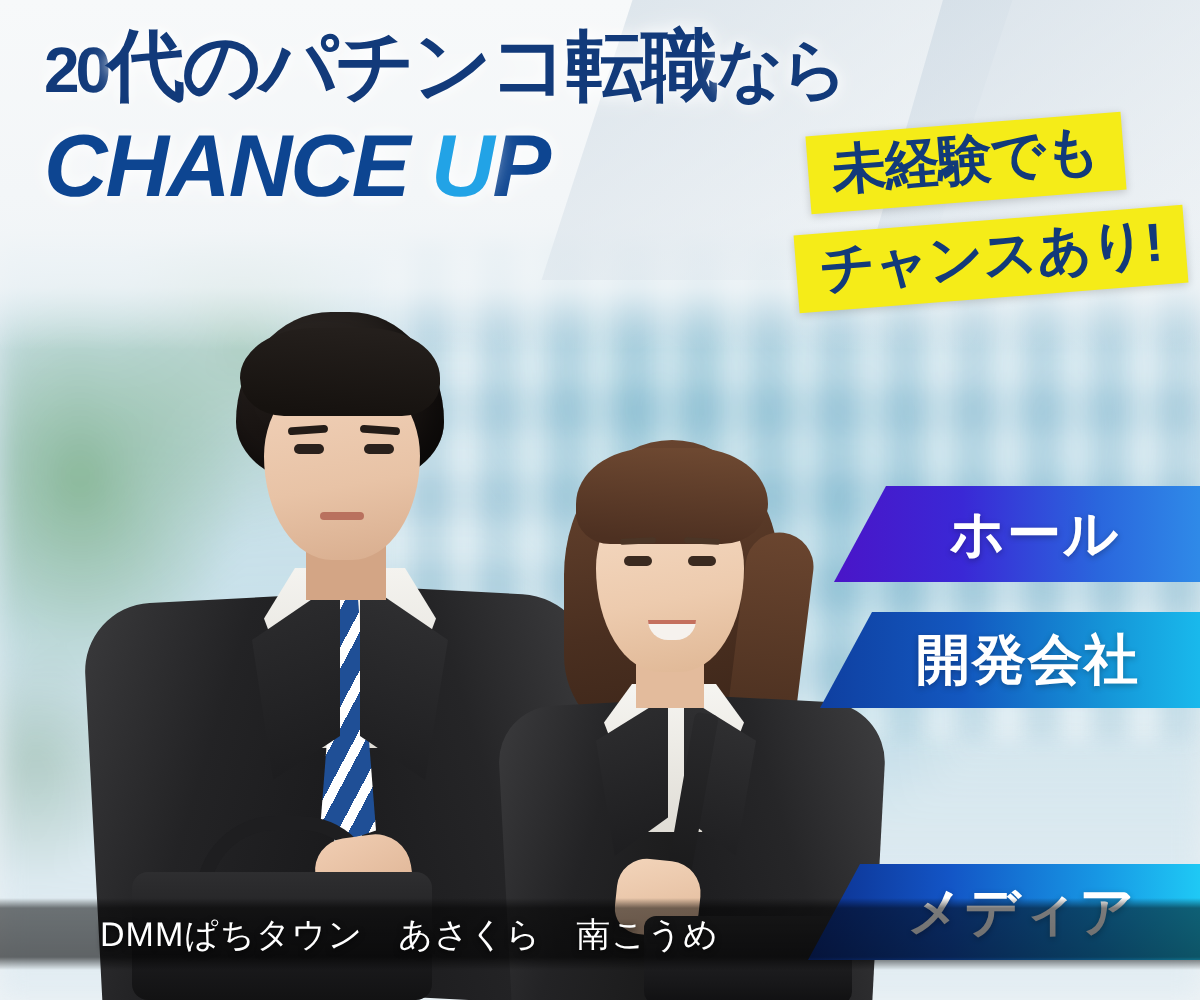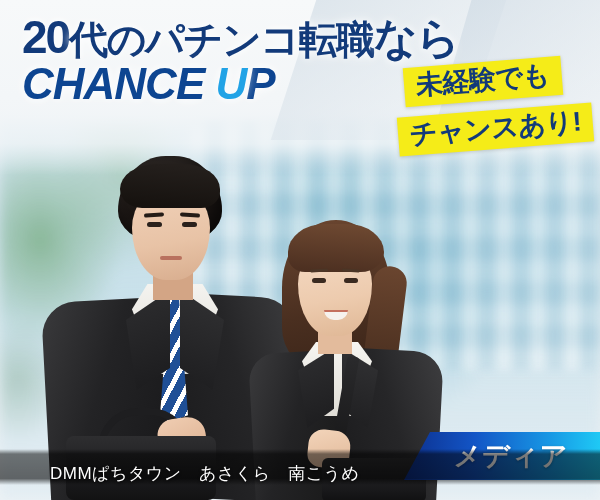--- a/index.html
+++ b/index.html
@@ -233,25 +233,25 @@
     left: 22px; top: 14px;
     font-size: 39px;
     font-weight: 900;
     color: #123a7a;
     letter-spacing: -1.5px;
     white-space: nowrap;
     text-shadow: 0 0 7px rgba(255,255,255,0.95), 0 0 14px rgba(255,255,255,0.8);
     line-height: 1;
   }
   .headline .num {
-    font-size: 46px;
+    font-size: 32px;
     letter-spacing: -2px;
   }
   .headline .small {
-    font-size: 43px;
+    font-size: 33px;
   }
 
   .logo {
     position: absolute;
     left: 22px; top: 62px;
     white-space: nowrap;
     line-height: 1;
     font-weight: 900;
     font-style: italic;
     font-size: 44px;
@@ -311,21 +311,21 @@
   .cat-3 { top: 369px; width: 185px; background: linear-gradient(90deg, #6a12cc 0%, #5a20d4 34%, #3552e0 72%, #2f78e8 100%); }
   .cat-4 { top: 432px; width: 196px; background: linear-gradient(90deg, #0c2f8c 0%, #1355c6 36%, #1797e4 74%, #1fc9f5 100%); }
 
   
   .caption {
     position: absolute;
     left: 0; top: 449px;
     width: 600px; height: 36px;
     background: linear-gradient(180deg, rgba(0,0,0,0.0) 0%, rgba(0,0,0,0.52) 14%, rgba(0,0,0,0.58) 82%, rgba(0,0,0,0.0) 100%);
     display: flex;
-    align-items: flex-end;
+    align-items: center;
     pointer-events: none;
   }
   .caption-text {
     margin-left: 50px;
     color: #ffffff;
     font-size: 17px;
     font-weight: 400;
     letter-spacing: 0.5px;
     white-space: pre;
     text-shadow: 0 1px 3px rgba(0,0,0,0.8);
@@ -394,19 +394,21 @@
   </div>
 
   <div class="logo">
     <span>CHANCE </span><span class="up-u">U</span><span>P</span>
   </div>
   <div class="swoosh"></div>
 
   <div class="badge badge-1">未経験でも</div>
   <div class="badge badge-2">チャンスあり!</div>
 
+  <div class="cat cat-1">ホール</div>
+  <div class="cat cat-2">開発会社</div>
   <div class="cat cat-4">メディア</div>
 
   <div class="caption">
     <span class="caption-text">DMMぱちタウン　あさくら　南こうめ</span>
   </div>
 
 </div>
 
 </body></html>

